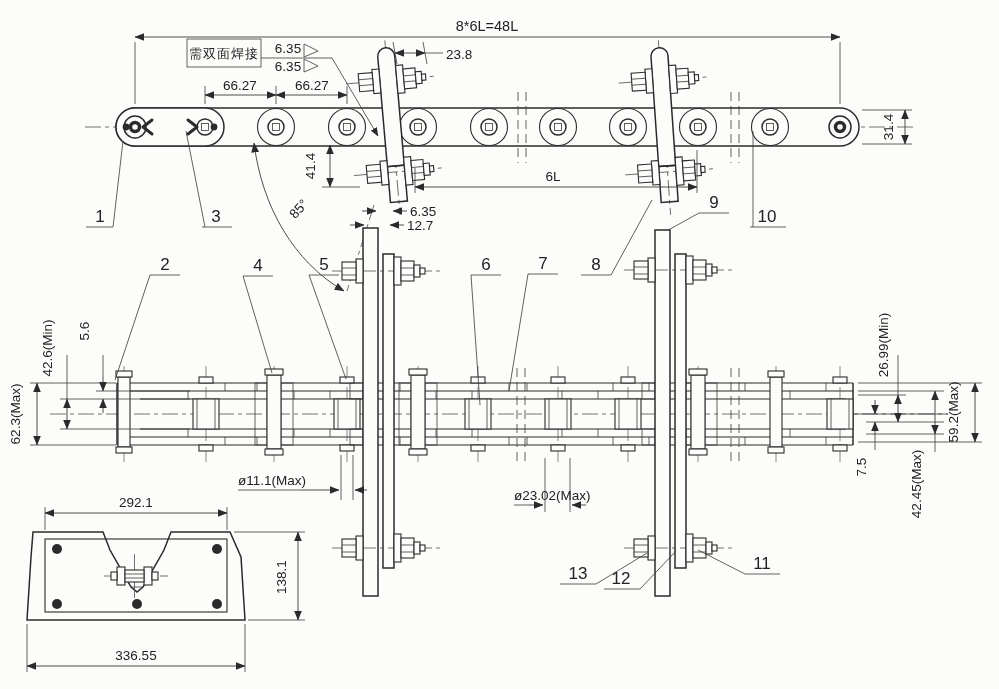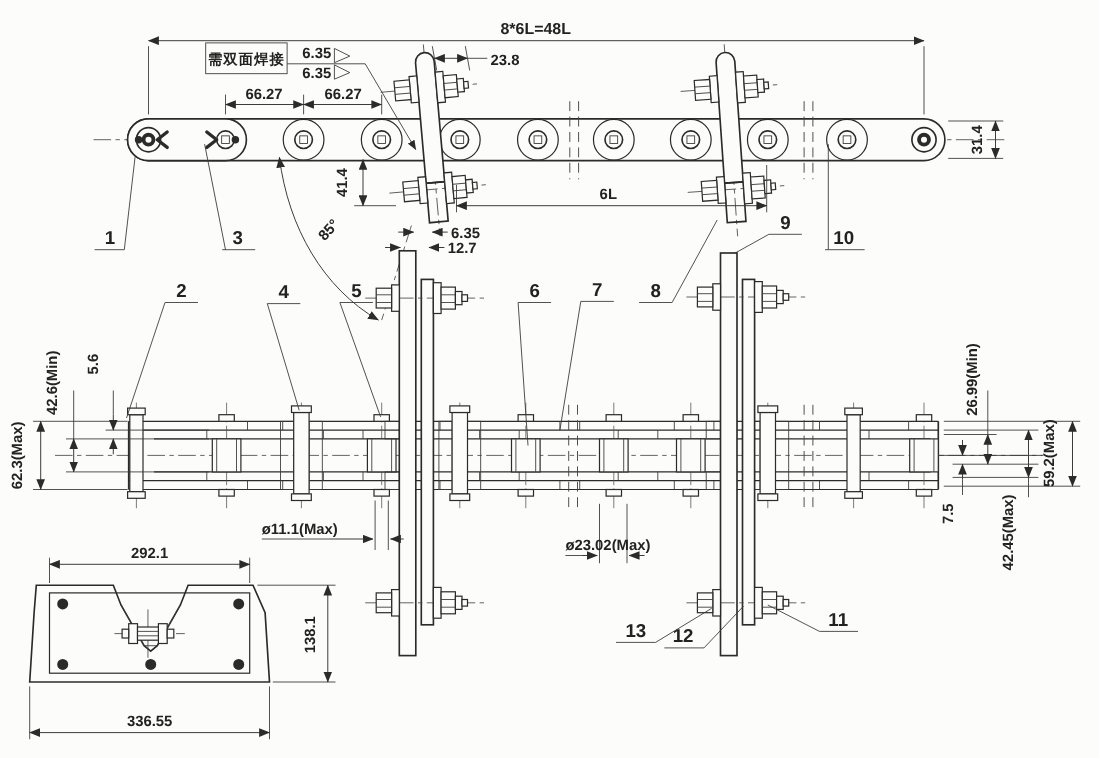--- a/index.html
+++ b/index.html
@@ -1,17 +1,17 @@
 <!DOCTYPE html>
 <html><head>
 <meta charset="utf-8">
 <style>
   html,body{margin:0;padding:0;background:#ffffff;}
   #page{position:relative;width:999px;height:689px;background:#fcfcfa;overflow:hidden;
-        font-family:"Liberation Sans",sans-serif;font-weight:bold;}
+        font-family:"Liberation Sans",sans-serif;}
   svg{position:absolute;left:0;top:0;}
   .ln  {stroke:#2b2b2b;stroke-width:1.5;fill:none;}
   .md  {stroke:#2b2b2b;stroke-width:1.1;fill:none;}
   .tn  {stroke:#3a3a3a;stroke-width:0.8;fill:none;}
   .dim {stroke:#3a3a3a;stroke-width:0.9;fill:none;}
   .cl  {stroke:#444;stroke-width:0.75;fill:none;stroke-dasharray:16 4 4 4;}
   .clv {stroke:#555;stroke-width:0.7;fill:none;stroke-dasharray:12 3 3 3;}
   .brk {stroke:#444;stroke-width:0.85;fill:none;stroke-dasharray:9 5;}
   .wh  {fill:#fcfcfa;}
   .blk {fill:#2b2b2b;stroke:none;}

